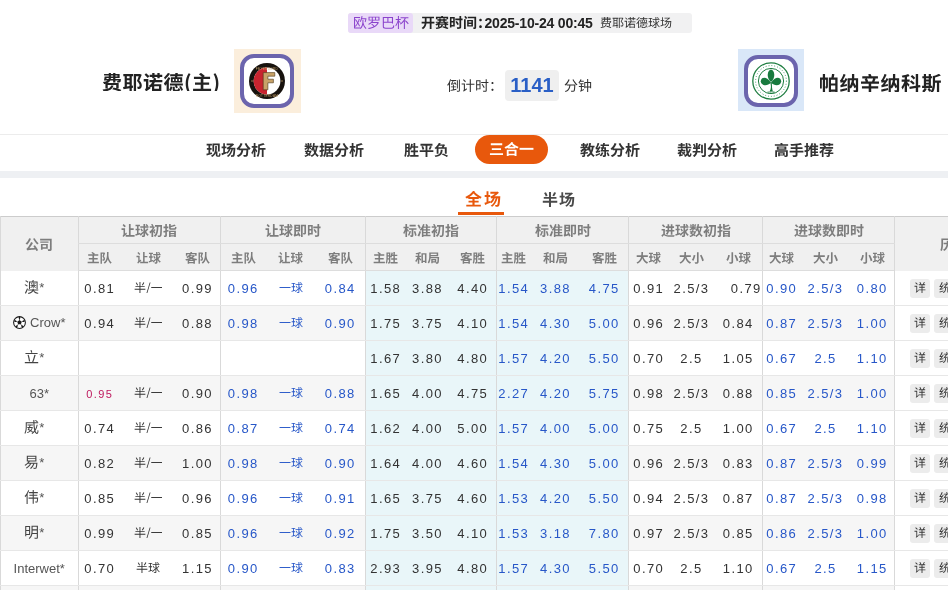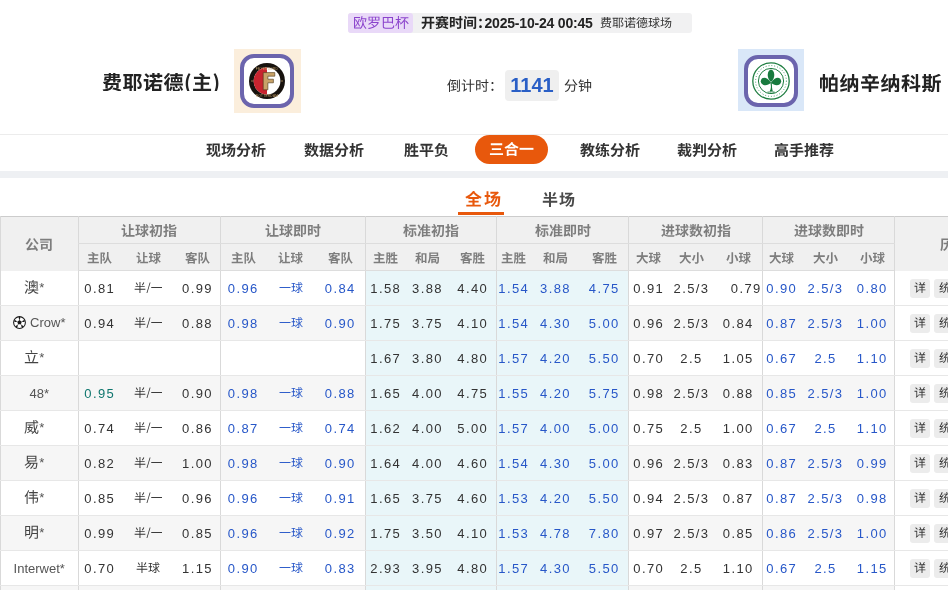--- a/index.html
+++ b/index.html
@@ -778,22 +778,22 @@
                   </g>
                   <g transform="translate(1000,0)">
                     <path d="M137 -775C193 -728 263 -660 295 -617L346 -673C312 -714 241 -778 186 -823ZM46 -526V-452H205V-93C205 -50 174 -20 155 -8C169 7 189 41 196 61C212 40 240 18 429 -116C421 -130 409 -162 404 -182L281 -98V-526ZM626 -837V-508H372V-431H626V80H705V-431H959V-508H705V-837Z"></path>
                   </g>
                 </svg>
               </div>
             </div>
           </td>
         </tr>
         <tr class="d z">
-          <td class="vb"><span style="font-size:13px;color:#555;">48*</span></td>
-          <td class="vb"><span style="font-size:13px;letter-spacing:1.4px;color:#0f766e;">0.95</span></td>
+          <td class="vb"><span style="font-size:13px;color:#555;">63*</span></td>
+          <td class="vb"><span style="font-size:11px;letter-spacing:1.4px;color:#be185d;">0.95</span></td>
           <td class="">
             <div style="display:flex;align-items:center;justify-content:center;">
               <svg style="" width="28.7" height="11.3" viewBox="0 -845 2392 940" fill="#333">
                 <g transform="translate(0,0)">
                   <path d="M147 -787C194 -716 243 -620 262 -561L334 -592C314 -652 263 -745 215 -814ZM779 -817C750 -746 698 -647 656 -587L722 -561C764 -620 817 -711 858 -789ZM458 -841V-516H118V-442H458V-281H53V-206H458V78H536V-206H948V-281H536V-442H890V-516H536V-841Z"></path>
                 </g>
                 <g transform="translate(1000,0)">
                   <path d="M11 179H78L377 -794H311Z"></path>
                 </g>
                 <g transform="translate(1392,0)">
@@ -813,21 +813,21 @@
                 <g transform="translate(1000,0)">
                   <path d="M392 -507C436 -448 481 -368 498 -318L561 -348C542 -399 495 -476 450 -533ZM743 -790C787 -758 838 -712 862 -679L907 -724C883 -755 830 -799 787 -829ZM879 -539C846 -483 792 -408 744 -350C723 -410 708 -479 695 -560V-597H958V-666H695V-839H622V-666H377V-597H622V-334C519 -240 407 -142 338 -85L385 -21C454 -84 540 -167 622 -250V-13C622 4 616 9 600 9C585 10 534 10 475 8C486 29 498 61 502 81C581 81 627 78 655 65C683 53 695 32 695 -14V-294C743 -168 814 -76 927 8C937 -12 957 -36 975 -49C879 -116 815 -190 769 -288C824 -344 892 -432 944 -504ZM34 -97 51 -25C141 -54 260 -92 372 -128L361 -196L237 -157V-413H337V-483H237V-702H353V-772H46V-702H166V-483H54V-413H166V-136Z"></path>
                 </g>
               </svg>
             </div>
           </td>
           <td class=""><span style="font-size:13px;letter-spacing:1.4px;color:#2757c8;">0.88</span></td>
           <td class="vb cy"><span style="font-size:13px;letter-spacing:1.4px;color:#333;">1.65</span></td>
           <td class="cy"><span style="font-size:13px;letter-spacing:1.4px;color:#333;">4.00</span></td>
           <td class="cy"><span style="font-size:13px;letter-spacing:1.4px;color:#333;">4.75</span></td>
-          <td class="vb cy"><span style="font-size:13px;letter-spacing:1.4px;color:#2757c8;">1.55</span></td>
+          <td class="vb cy"><span style="font-size:13px;letter-spacing:1.4px;color:#2757c8;">2.27</span></td>
           <td class="cy"><span style="font-size:13px;letter-spacing:1.4px;color:#2757c8;">4.20</span></td>
           <td class="cy"><span style="font-size:13px;letter-spacing:1.4px;color:#2757c8;">5.75</span></td>
           <td class="vb"><span style="font-size:13px;letter-spacing:1.4px;color:#333;">0.98</span></td>
           <td class=""><span style="font-size:13px;letter-spacing:1.4px;color:#333;">2.5/3</span></td>
           <td class=""><span style="font-size:13px;letter-spacing:1.4px;color:#333;">0.88</span></td>
           <td class="vb"><span style="font-size:13px;letter-spacing:1.4px;color:#2757c8;">0.85</span></td>
           <td class=""><span style="font-size:13px;letter-spacing:1.4px;color:#2757c8;">2.5/3</span></td>
           <td class=""><span style="font-size:13px;letter-spacing:1.4px;color:#2757c8;">1.00</span></td>
           <td class="vb btnc">
             <div style="position:relative;width:100%;height:34px;">
@@ -1118,21 +1118,21 @@
                   <path d="M392 -507C436 -448 481 -368 498 -318L561 -348C542 -399 495 -476 450 -533ZM743 -790C787 -758 838 -712 862 -679L907 -724C883 -755 830 -799 787 -829ZM879 -539C846 -483 792 -408 744 -350C723 -410 708 -479 695 -560V-597H958V-666H695V-839H622V-666H377V-597H622V-334C519 -240 407 -142 338 -85L385 -21C454 -84 540 -167 622 -250V-13C622 4 616 9 600 9C585 10 534 10 475 8C486 29 498 61 502 81C581 81 627 78 655 65C683 53 695 32 695 -14V-294C743 -168 814 -76 927 8C937 -12 957 -36 975 -49C879 -116 815 -190 769 -288C824 -344 892 -432 944 -504ZM34 -97 51 -25C141 -54 260 -92 372 -128L361 -196L237 -157V-413H337V-483H237V-702H353V-772H46V-702H166V-483H54V-413H166V-136Z"></path>
                 </g>
               </svg>
             </div>
           </td>
           <td class=""><span style="font-size:13px;letter-spacing:1.4px;color:#2757c8;">0.92</span></td>
           <td class="vb cy"><span style="font-size:13px;letter-spacing:1.4px;color:#333;">1.75</span></td>
           <td class="cy"><span style="font-size:13px;letter-spacing:1.4px;color:#333;">3.50</span></td>
           <td class="cy"><span style="font-size:13px;letter-spacing:1.4px;color:#333;">4.10</span></td>
           <td class="vb cy"><span style="font-size:13px;letter-spacing:1.4px;color:#2757c8;">1.53</span></td>
-          <td class="cy"><span style="font-size:13px;letter-spacing:1.4px;color:#2757c8;">4.78</span></td>
+          <td class="cy"><span style="font-size:13px;letter-spacing:1.4px;color:#2757c8;">3.18</span></td>
           <td class="cy"><span style="font-size:13px;letter-spacing:1.4px;color:#2757c8;">7.80</span></td>
           <td class="vb"><span style="font-size:13px;letter-spacing:1.4px;color:#333;">0.97</span></td>
           <td class=""><span style="font-size:13px;letter-spacing:1.4px;color:#333;">2.5/3</span></td>
           <td class=""><span style="font-size:13px;letter-spacing:1.4px;color:#333;">0.85</span></td>
           <td class="vb"><span style="font-size:13px;letter-spacing:1.4px;color:#2757c8;">0.86</span></td>
           <td class=""><span style="font-size:13px;letter-spacing:1.4px;color:#2757c8;">2.5/3</span></td>
           <td class=""><span style="font-size:13px;letter-spacing:1.4px;color:#2757c8;">1.00</span></td>
           <td class="vb btnc">
             <div style="position:relative;width:100%;height:34px;">
               <div style="position:absolute;left:15px;top:8px;width:20px;height:19px;background:#ececec;border-radius:3px;display:flex;align-items:center;justify-content:center;">

